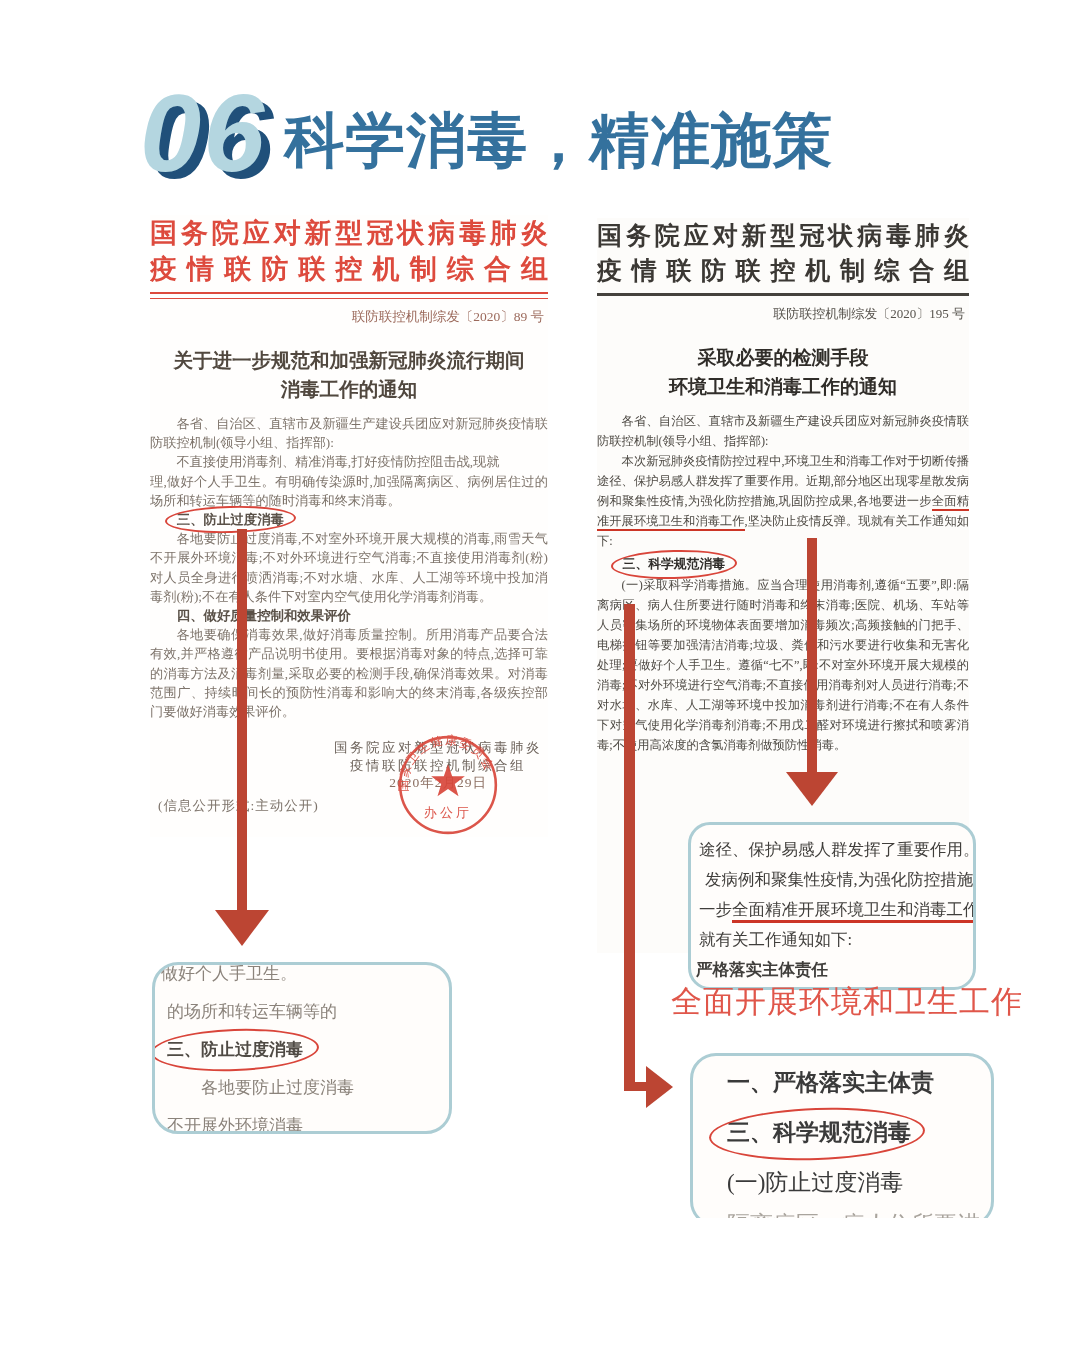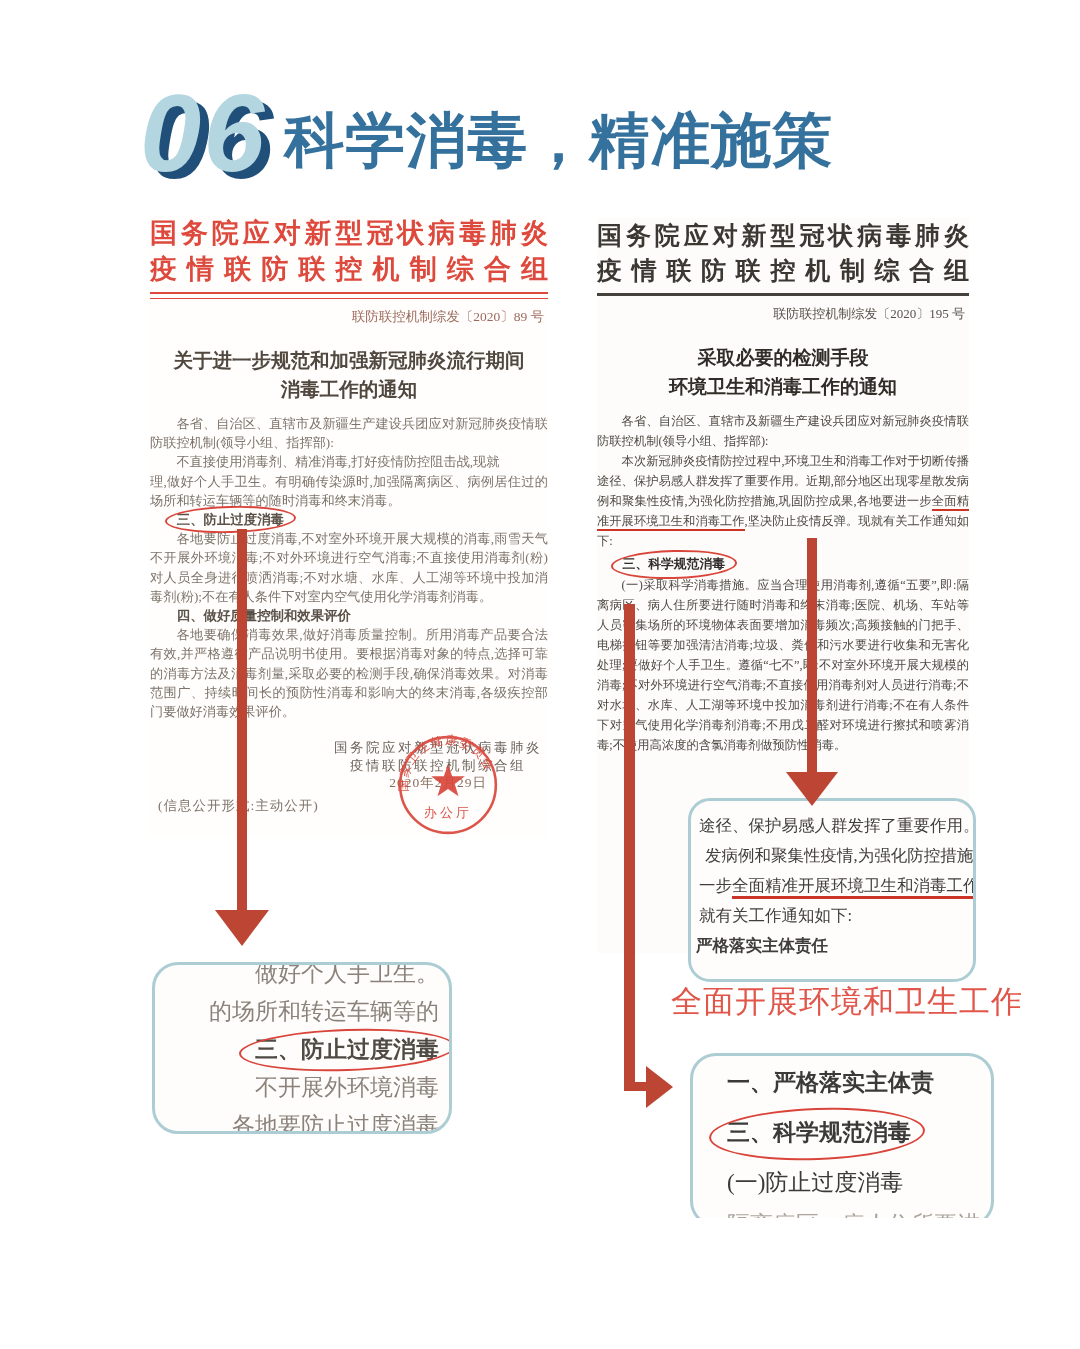--- a/index.html
+++ b/index.html
@@ -63,26 +63,26 @@
              border-left:26px solid transparent;border-right:26px solid transparent;border-top:34px solid #bc4533;}
   .arrC-vline{left:624px;top:604px;width:11px;height:487px;}
   .arrC-hbar{left:624px;top:1082px;width:24px;height:9px;}
   .arrC-head{position:absolute;left:646px;top:1066px;width:0;height:0;z-index:6;
              border-top:21px solid transparent;border-bottom:21px solid transparent;border-left:27px solid #bc4533;}
 
   
   .callout{position:absolute;border:3px solid #accdd4;border-radius:26px;background:#fffdfb;
            overflow:hidden;z-index:4;white-space:nowrap;}
   .co-left{left:152px;top:962px;width:272px;height:158px;padding:8px 10px 0 12px;}
-  .co-left .co-line{font-size:23px;line-height:38px;color:#8b837b;text-align:right;}
+  .co-left .co-line{font-size:17px;line-height:38px;color:#8b837b;}
   .co-left .cut-top{margin-top:-18px;margin-left:-6px;}
   .co-left .co-bold{font-weight:700;color:#4f4a44;}
   .e-co-left{left:-16px;right:-16px;top:-2px;bottom:-2px;border-width:2.5px;transform:rotate(-2deg);}
 
-  .co-mid{left:688px;top:798px;width:268px;height:152px;padding:10px 0 16px 14px;border-radius:22px;}
+  .co-mid{left:688px;top:822px;width:268px;height:152px;padding:10px 0 0 14px;border-radius:22px;}
   .co-mid .co-line{font-size:16.5px;line-height:30px;color:#403e3b;}
   .co-mid .shift{margin-left:-6px;}
   .co-mid .co-bold{font-weight:700;margin-left:-9px;}
   .red-u2{border-bottom:3px solid #cc3526;padding-bottom:1px;}
 
   .co-bottom{left:690px;top:1053px;width:264px;height:156px;padding:12px 0 0 34px;}
   .co-bottom .co-line{font-size:23px;line-height:30px;color:#3a3a3a;}
   .co-bottom .co-bold{font-weight:700;}
   .co-bottom .gap{margin-top:20px;}
   .co-bottom .faint{color:#a9a49d;margin-top:12px;}
@@ -168,22 +168,22 @@
   <div class="arr arrC-hbar"></div>
   <div class="arrC-head"></div>
 
   <div class="callout co-left">
     <div class="co-line cut-top">做好个人手卫生。</div>
     <div class="co-line">的场所和转运车辆等的</div>
     <div class="co-line co-bold">
       <span class="ell-wrap"><span>三、防止过度消毒</span>
         <span class="ellipse e-co-left"></span></span>
     </div>
+    <div class="co-line" style="padding-left:34px;">各地要防止过度消毒</div>
     <div class="co-line">不开展外环境消毒</div>
-    <div class="co-line" style="padding-left:34px;">各地要防止过度消毒</div>
   </div>
 
   <div class="callout co-mid">
     <div class="co-line shift">途径、保护易感人群发挥了重要作用。</div>
     <div class="co-line">发病例和聚集性疫情,为强化防控措施,</div>
     <div class="co-line shift"><span>一步</span><span class="red-u2">全面精准开展环境卫生和消毒工作</span></div>
     <div class="co-line shift">就有关工作通知如下:</div>
     <div class="co-line co-bold">严格落实主体责任</div>
   </div>
 

